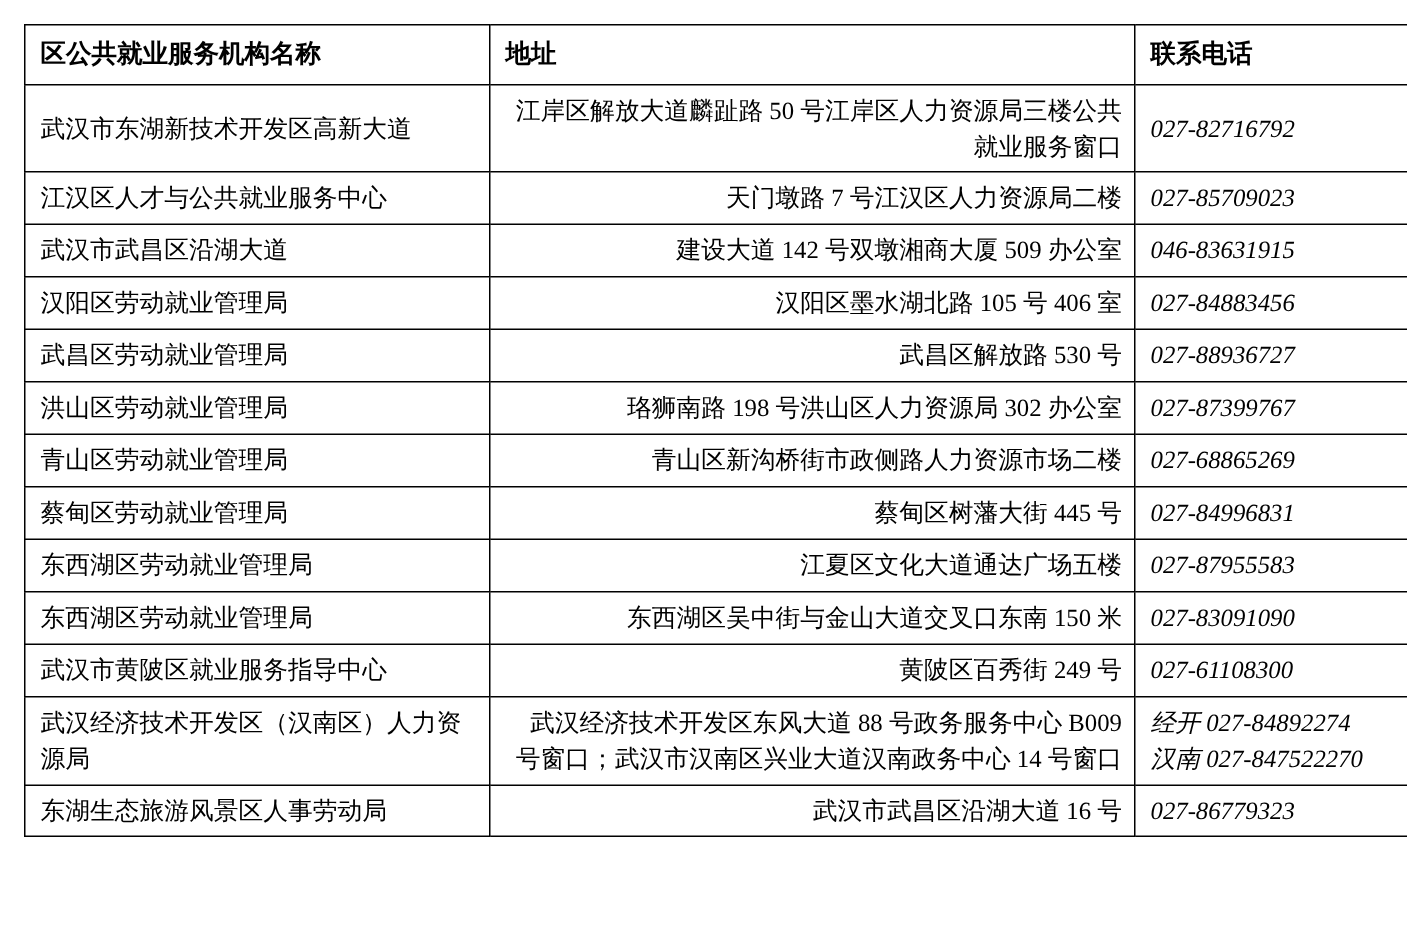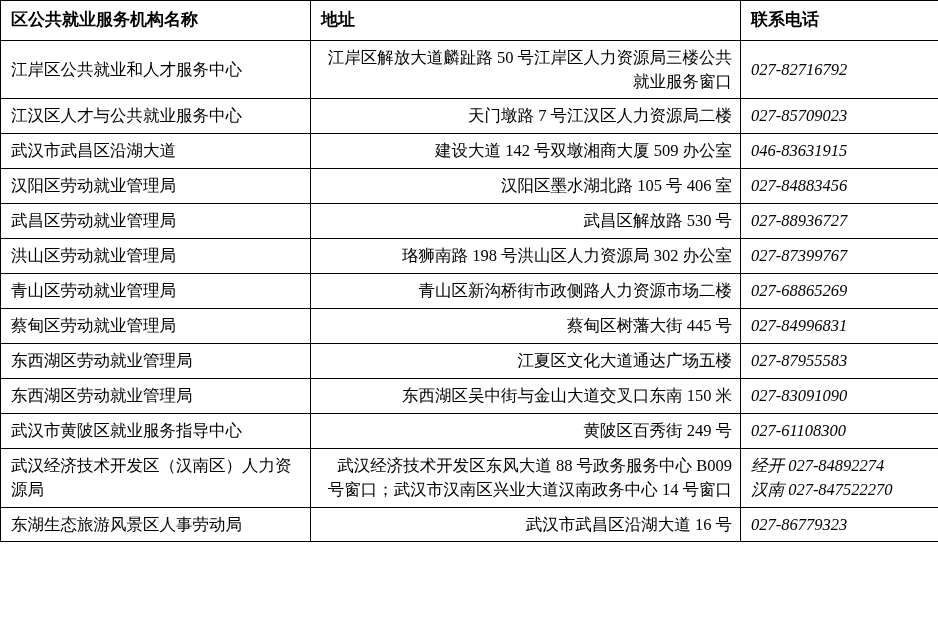--- a/index.html
+++ b/index.html
@@ -11,21 +11,21 @@
     width: 938px;
     height: 629px;
     font-family: "Liberation Serif", "DejaVu Serif", serif;
     color: #000000;
     overflow: hidden;
   }
   .sheet {
     width: 754px;
     height: 629px;
     box-sizing: border-box;
-    padding: 0;
+    padding: 16px;
   }
   table.agency-table {
     border-collapse: collapse;
     width: 938px;
     table-layout: fixed;
   }
   table.agency-table th,
   table.agency-table td {
     border: 1px solid #000000;
     vertical-align: middle;
@@ -63,21 +63,21 @@
     </colgroup>
     <thead>
       <tr>
         <th>区公共就业服务机构名称</th>
         <th>地址</th>
         <th>联系电话</th>
       </tr>
     </thead>
     <tbody id="table-body">
         <tr>
-          <td class="name-cell multi-line">江岸区公共就业和人才服务中心</td>
+          <td class="name-cell multi-line">武汉市东湖新技术开发区高新大道</td>
           <td class="addr-cell multi-line">江岸区解放大道麟趾路 50 号江岸区人力资源局三楼公共就业服务窗口</td>
           <td class="phone-cell multi-line">027-82716792</td>
         </tr>
         <tr>
           <td class="name-cell multi-line">江汉区人才与公共就业服务中心</td>
           <td class="addr-cell multi-line">天门墩路 7 号江汉区人力资源局二楼</td>
           <td class="phone-cell multi-line">027-85709023</td>
         </tr>
         <tr>
           <td class="name-cell multi-line">武汉市武昌区沿湖大道</td>

